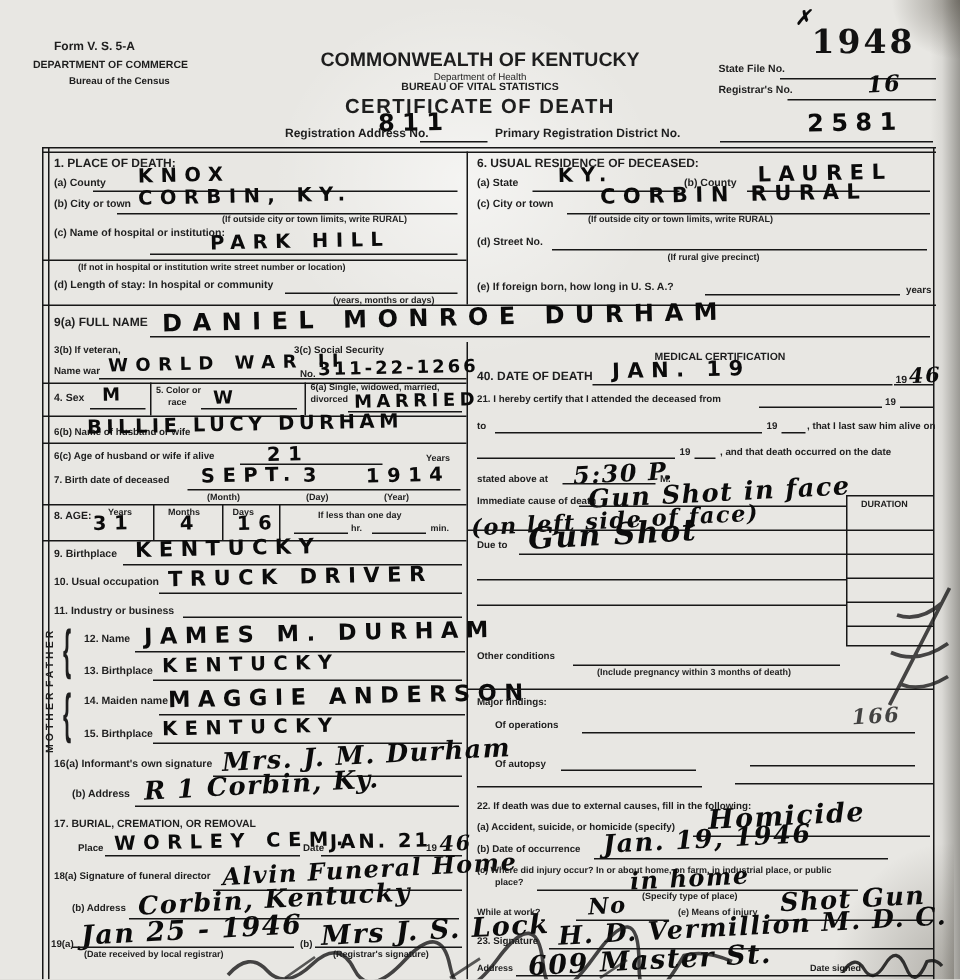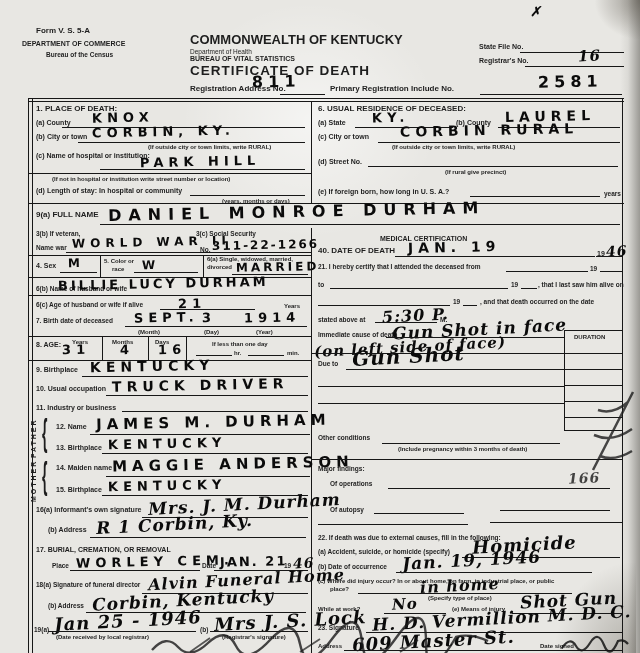--- a/index.html
+++ b/index.html
@@ -7,21 +7,21 @@
        font-family:"Liberation Sans",sans-serif;}
   
   .tex{position:absolute;pointer-events:none;}
   #sheen{left:180px;top:0;width:260px;height:240px;background:radial-gradient(ellipse at center,rgba(255,255,255,.55),rgba(255,255,255,0) 70%);}
   #edge-right{right:0;top:0;width:20px;height:653px;background:linear-gradient(to left,rgba(60,58,52,.45),rgba(60,58,52,.08) 60%,rgba(0,0,0,0));}
   #corner-tr{right:0;top:0;width:46px;height:40px;background:radial-gradient(ellipse at top right,rgba(70,65,55,.5),rgba(0,0,0,0) 70%);}
   #smudge-br{right:4px;bottom:0;width:80px;height:90px;background:radial-gradient(ellipse at bottom right,rgba(70,65,55,.35),rgba(0,0,0,0) 72%);}
   
   .f{position:absolute;font-weight:bold;color:#1e1e1e;white-space:nowrap;font-size:7.5px;line-height:1.1;}
   .f6{font-size:6px}.f65{font-size:6.5px}.f7{font-size:7px}.f8{font-size:8px}
-  .ctr{text-align:left}
+  .ctr{text-align:center}
   
   .hp{position:absolute;font-family:"DejaVu Sans",sans-serif;font-weight:bold;color:#0b0b0b;
       white-space:nowrap;letter-spacing:5px;transform:rotate(-1.2deg);}
   
   .hc{position:absolute;font-family:"DejaVu Serif",serif;font-style:italic;font-weight:bold;color:#0b0b0b;
       white-space:nowrap;letter-spacing:1px;transform:rotate(-3deg);}
   .ln{position:absolute;height:0;border-bottom:1.6px solid #171717;}
   .lnt{border-bottom-width:1.1px}
   .vl{position:absolute;width:0;border-left:1.6px solid #171717;}
   .vert{position:absolute;writing-mode:vertical-rl;transform:rotate(180deg);font-weight:bold;font-size:7px;letter-spacing:2px;color:#1e1e1e;}
@@ -42,29 +42,30 @@
   <div class="f f7" style="left:22px;top:40px">DEPARTMENT OF COMMERCE</div>
   <div class="f f65" style="left:46px;top:51px">Bureau of the Census</div>
 
   <div class="f ctr" style="left:190px;top:33px;width:260px;font-size:13px">COMMONWEALTH OF KENTUCKY</div>
   <div class="f ctr f65" style="left:190px;top:48px;width:260px;font-weight:normal">Department of Health</div>
   <div class="f ctr f7" style="left:190px;top:55px;width:260px">BUREAU OF VITAL STATISTICS</div>
   <div class="f ctr" style="left:190px;top:64px;width:260px;font-size:13.5px;letter-spacing:1px">CERTIFICATE OF DEATH</div>
 
   <div class="hc" style="left:530px;top:4px;font-size:13px">✗</div>
   <div class="f f7" style="left:479px;top:43px">State File No.</div>
+  <div style="position:absolute;left:541px;top:15px;font-family:'DejaVu Serif',serif;font-weight:bold;font-size:22px;letter-spacing:2px;color:#121212">1948</div>
   <div class="ln" style="left:520px;top:52px;width:104px"></div>
   <div class="f f7" style="left:479px;top:57px">Registrar's No.</div>
   <div class="hc" style="left:578px;top:47px;font-size:15px">16</div>
   <div class="ln" style="left:525px;top:66px;width:99px"></div>
 
   <div class="f f8" style="left:190px;top:85px">Registration Address No.</div>
   <div class="hp" style="left:252px;top:72px;font-size:16px">811</div>
   <div class="ln" style="left:280px;top:94px;width:45px"></div>
-  <div class="f f8" style="left:330px;top:85px">Primary Registration Include No.</div>
+  <div class="f f8" style="left:330px;top:85px">Primary Registration District No.</div>
   <div class="hp" style="left:538px;top:72px;font-size:16px">2581</div>
   <div class="ln" style="left:480px;top:94px;width:142px"></div>
 
   <div class="ln" style="left:28px;top:98px;width:596px"></div>
   <div class="ln" style="left:28px;top:101px;width:596px"></div>
   <div class="vl" style="left:28px;top:98px;height:555px"></div>
   <div class="vl" style="left:32px;top:98px;height:555px;border-left-width:1px"></div>
   <div class="vl" style="left:622px;top:98px;height:555px;border-left-width:1px"></div>
 
   <div class="vl" style="left:311px;top:101px;height:102px"></div>

